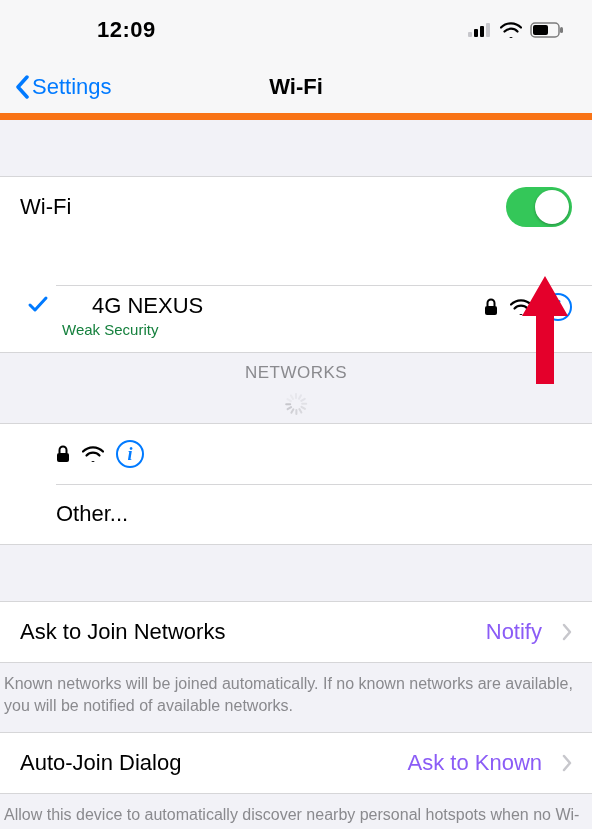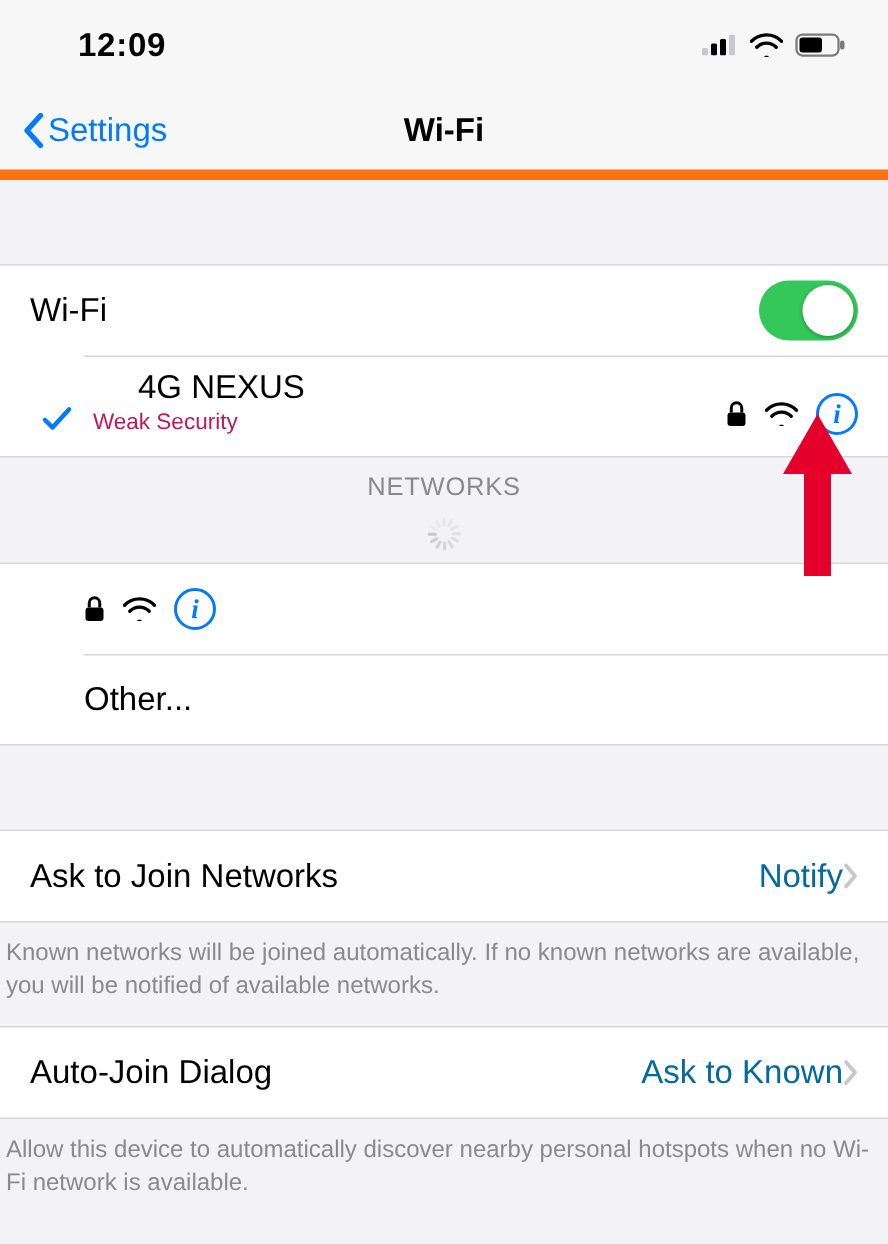--- a/index.html
+++ b/index.html
@@ -1,46 +1,46 @@
 <!DOCTYPE html>
 <html><head>
 <meta charset="utf-8">
 <style>
   * { box-sizing: border-box; margin: 0; padding: 0; }
   html, body { width: 592px; height: 829px; font-family: -apple-system, "Helvetica Neue", Arial, sans-serif; background: #f2f2f7; color: #000; }
   body { position: relative; overflow: hidden; }
 
   
   .status-bar { display: flex; justify-content: space-between; align-items: center; height: 60px; padding: 0 28px 0 52px; background: #f7f7f8; }
-  .status-time { font-size: 22px; font-weight: 600; letter-spacing: 0.5px; }
+  .status-time { font-size: 22px; font-weight: 600; letter-spacing: 0.5px; margin-left: 45px; }
   .status-right { display: flex; align-items: center; gap: 8px; }
   .status-right svg { display: block; }
 
   
   .nav-bar { display: flex; align-items: center; height: 60px; padding: 0 14px; background: #f7f7f8; border-bottom: 7px solid #f97316; position: relative; }
   .back-btn { display: flex; align-items: center; gap: 2px; color: #007aff; font-size: 22px; cursor: pointer; }
   .nav-title { position: absolute; left: 0; right: 0; text-align: center; font-size: 22px; font-weight: 600; pointer-events: none; }
 
   
   .gap { height: 56px; }
   .section-header { font-size: 17px; color: #8a8a8e; padding: 10px 20px 8px; display: flex; align-items: center; gap: 10px; text-transform: uppercase; letter-spacing: 0.5px; flex-direction: column; }
   .group { background: #fff; border-top: 1px solid #d6d6d8; border-bottom: 1px solid #d6d6d8; }
   .row { display: flex; align-items: center; min-height: 60px; padding: 0 20px; position: relative; }
   .row + .row::before { content: ""; position: absolute; top: 0; left: 56px; right: 0; height: 1px; background: #d6d6d8; }
   .row-label { font-size: 22px; flex: 1; }
-  .row-sub { font-size: 15px; color: #be185d; margin-top: 2px; }
-  .row-value { font-size: 22px; color: #0369a1; margin-right: 0; }
+  .row-sub { font-size: 15px; color: #15803d; margin-top: 2px; }
+  .row-value { font-size: 22px; color: #8b5cf6; margin-right: 20px; }
   .row-icons { display: flex; align-items: center; gap: 12px; }
 
   
   .toggle { width: 66px; height: 40px; border-radius: 20px; background: #34c759; position: relative; cursor: pointer; }
   .toggle::after { content: ""; position: absolute; right: 3px; top: 3px; width: 34px; height: 34px; background: #fff; border-radius: 50%; box-shadow: 0 1px 3px rgba(0,0,0,.3); }
 
   
-  .connected-row { display: flex; align-items: flex-end; padding: 8px 20px 14px; position: relative; }
+  .connected-row { display: flex; align-items: flex-start; padding: 8px 20px 14px; position: relative; margin-top: 48px; }
   .connected-row::before { content: ""; position: absolute; top: 0; left: 56px; right: 0; height: 1px; background: #d6d6d8; }
   .check-col { width: 36px; display: flex; justify-content: center; color: #007aff; }
   .net-text { flex: 1; padding-left: 6px; }
   .net-name { font-size: 22px; padding-left: 30px; }
   .footer-text { font-size: 16px; color: #8a8a8e; padding: 10px 4px 16px; line-height: 1.35; }
 
   
   .info-circle { width: 28px; height: 28px; border: 2px solid #007aff; border-radius: 50%; color: #007aff; display: flex; align-items: center; justify-content: center; font-family: Georgia, serif; font-style: italic; font-size: 18px; font-weight: 600; cursor: pointer; }
 
   

